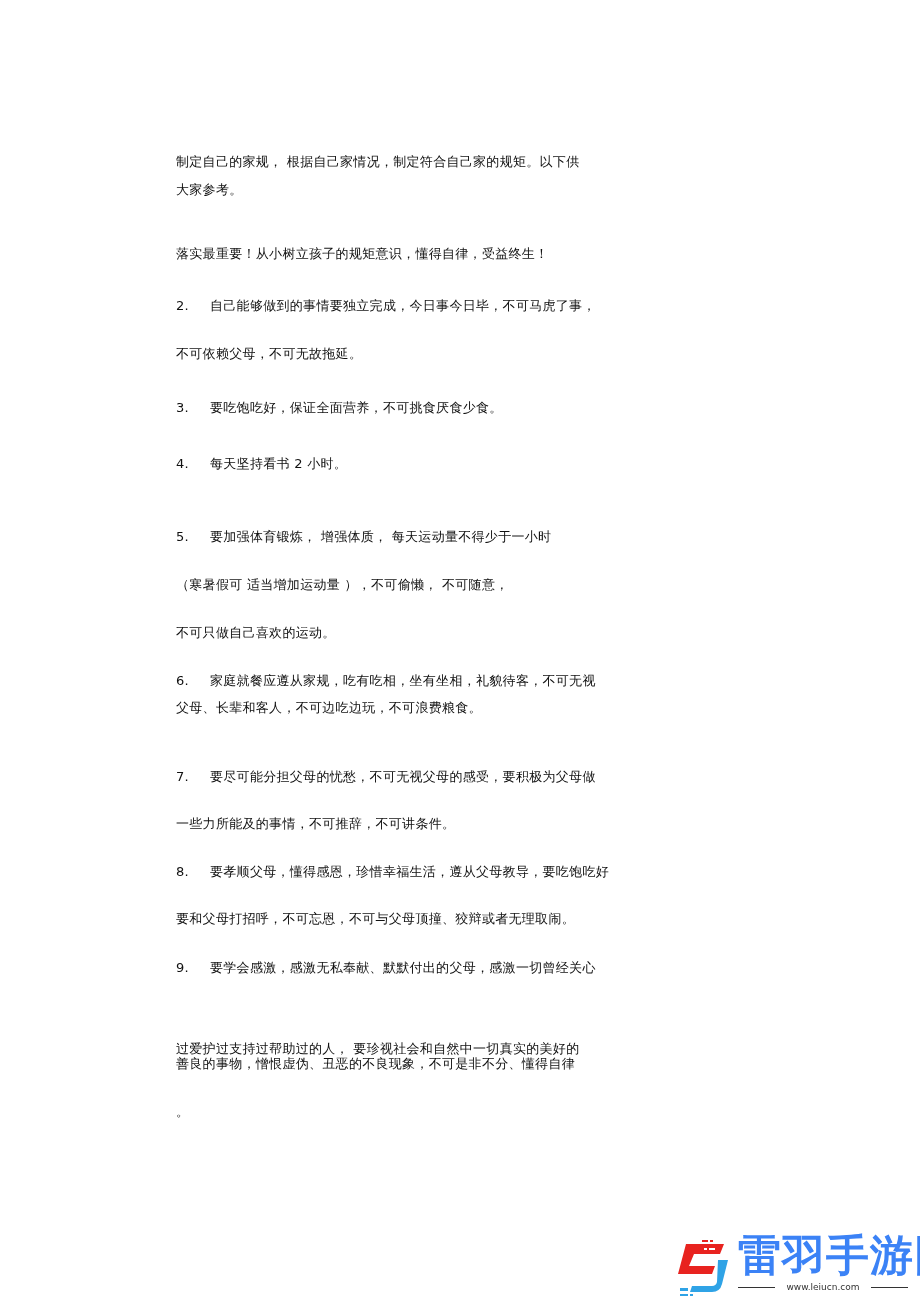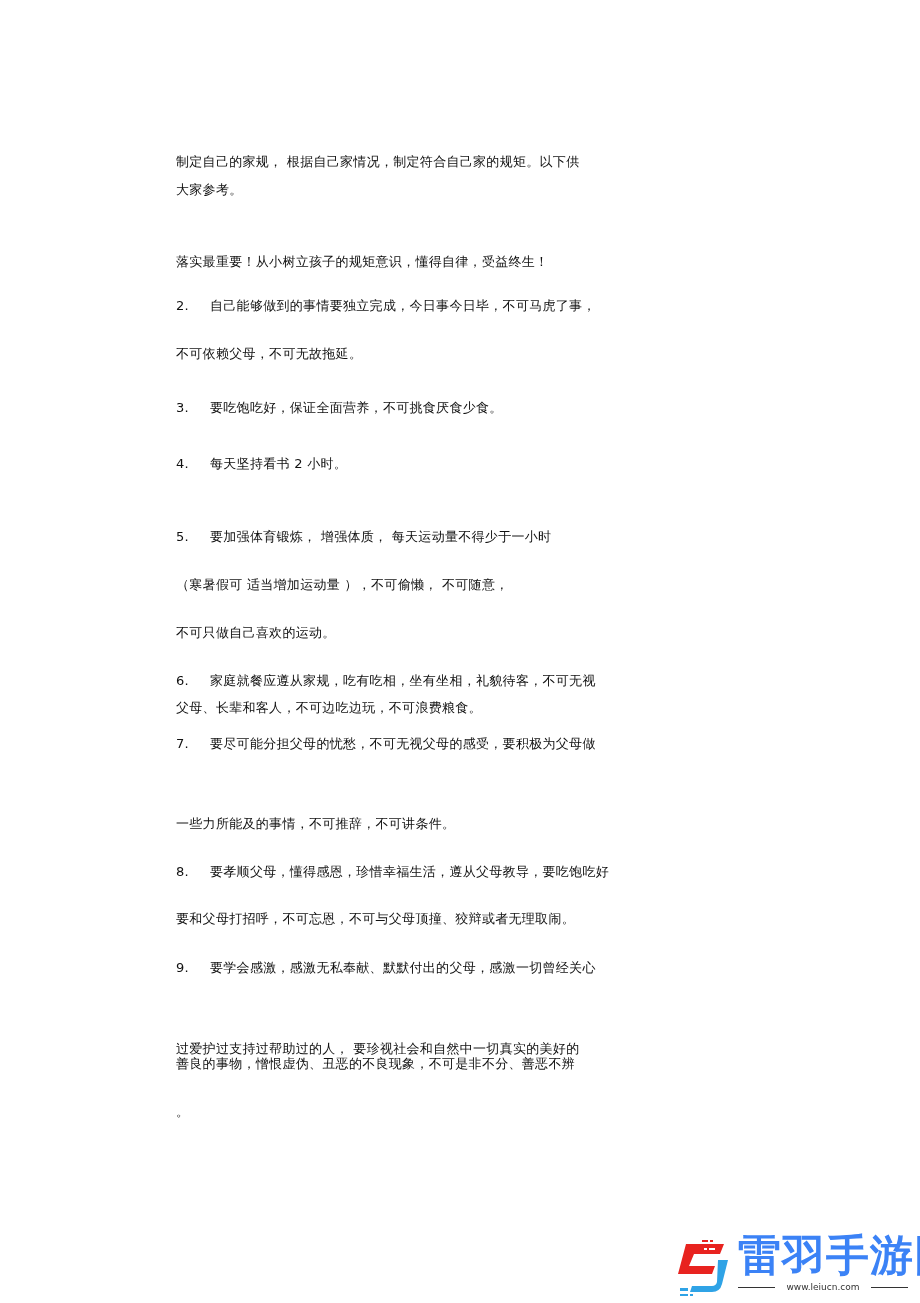--- a/index.html
+++ b/index.html
@@ -76,37 +76,37 @@
       padding: 0 3px;
       white-space: nowrap;
     }
   </style>
 </head>
 <body>
 
 <div id="page">
     <div class="line" style="top: 150px;">制定自己的家规，  根据自己家情况，制定符合自己家的规矩。以下供</div>
     <div class="line" style="top: 178px;">大家参考。</div>
-    <div class="line" style="top: 250px; text-align: right;">落实最重要！从小树立孩子的规矩意识，懂得自律，受益终生！</div>
+    <div class="line" style="top: 242px; text-align: right;">落实最重要！从小树立孩子的规矩意识，懂得自律，受益终生！</div>
     <div class="line" style="top: 294px;"><span class="num">2.</span><span>自己能够做到的事情要独立完成，今日事今日毕，不可马虎了事，</span></div>
     <div class="line" style="top: 342px;">不可依赖父母，不可无故拖延。</div>
     <div class="line" style="top: 396px;"><span class="num">3.</span><span>要吃饱吃好，保证全面营养，不可挑食厌食少食。</span></div>
     <div class="line" style="top: 452px;"><span class="num">4.</span><span>每天坚持看书  2 小时。</span></div>
     <div class="line" style="top: 525px;"><span class="num">5.</span><span>要加强体育锻炼，  增强体质，  每天运动量不得少于一小时</span></div>
     <div class="line" style="top: 573px;">（寒暑假可  适当增加运动量  ），不可偷懒，  不可随意，</div>
     <div class="line" style="top: 621px;">不可只做自己喜欢的运动。</div>
     <div class="line" style="top: 669px;"><span class="num">6.</span><span>家庭就餐应遵从家规，吃有吃相，坐有坐相，礼貌待客，不可无视</span></div>
     <div class="line" style="top: 696px;">父母、长辈和客人，不可边吃边玩，不可浪费粮食。</div>
-    <div class="line" style="top: 732px;"><span class="num">7.</span><span>要尽可能分担父母的忧愁，不可无视父母的感受，要积极为父母做</span></div>
+    <div class="line" style="top: 765px;"><span class="num">7.</span><span>要尽可能分担父母的忧愁，不可无视父母的感受，要积极为父母做</span></div>
     <div class="line" style="top: 812px;">一些力所能及的事情，不可推辞，不可讲条件。</div>
     <div class="line" style="top: 860px;"><span class="num">8.</span><span>要孝顺父母，懂得感恩，珍惜幸福生活，遵从父母教导，要吃饱吃好</span></div>
     <div class="line" style="top: 907px; text-align: right;">要和父母打招呼，不可忘恩，不可与父母顶撞、狡辩或者无理取闹。</div>
     <div class="line" style="top: 956px;"><span class="num">9.</span><span>要学会感激，感激无私奉献、默默付出的父母，感激一切曾经关心</span></div>
     <div class="line" style="top: 1037px;">过爱护过支持过帮助过的人，  要珍视社会和自然中一切真实的美好的</div>
-    <div class="line" style="top: 1052px;">善良的事物，憎恨虚伪、丑恶的不良现象，不可是非不分、善恶不辨</div>
+    <div class="line" style="top: 1052px;">善良的事物，憎恨虚伪、丑恶的不良现象，不可是非不分、懂得自律</div>
     <div class="line" style="top: 1100px;">。</div>
   </div>
 
 <div class="watermark">
   <svg class="wm-logo" viewBox="0 0 62 62">
 
     <path d="M14 8 L52 8 L48 18 L22 18 L17 30 L43 30 L40 38 L6 38 L14 8 Z" fill="#e8231f"></path>
     <rect x="30" y="4" width="6" height="2" fill="#e8231f"></rect>
     <rect x="38" y="4" width="3" height="2" fill="#e8231f"></rect>
     <rect x="32" y="12" width="3" height="2" fill="#ffffff"></rect>

